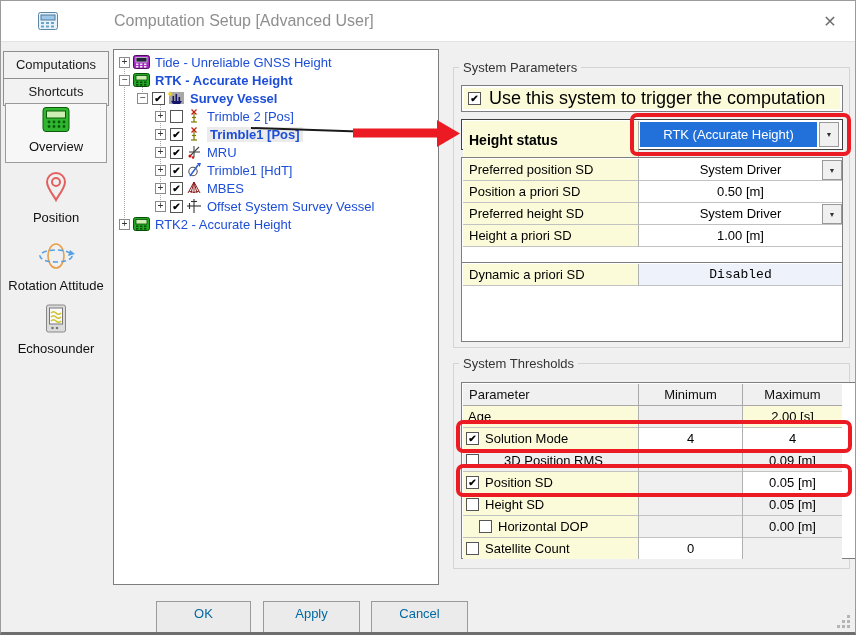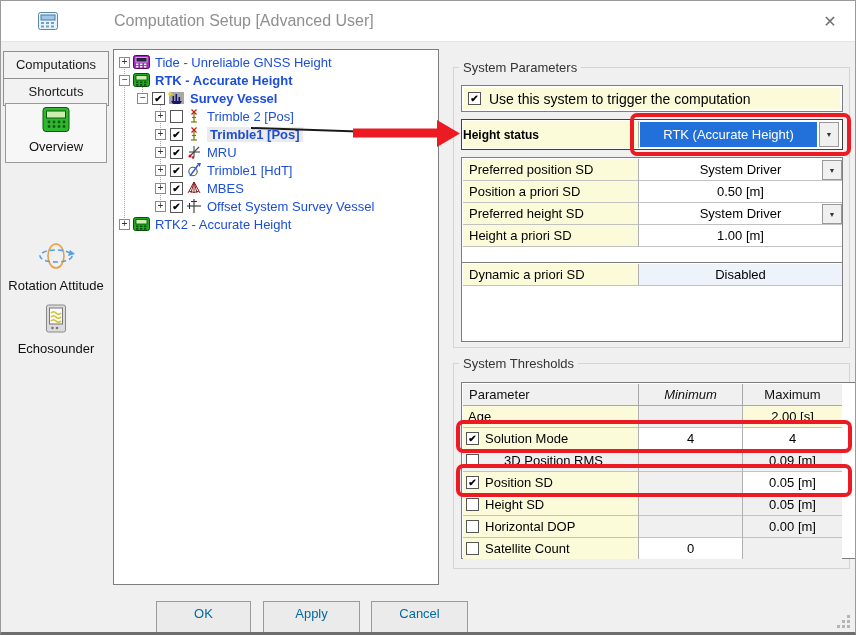--- a/index.html
+++ b/index.html
@@ -114,20 +114,29 @@
             <circle cx="12" cy="19.5" r="1.4"></circle>
             <circle cx="17" cy="19.5" r="1.4"></circle>
           <circle cx="22" cy="15" r="1.4"></circle>
             <circle cx="22" cy="19.5" r="1.4"></circle>
         </g>
       </svg>
     </span>
     <div class="lab">Overview</div>
   </div>
 
+  <div class="shortcut" style="top:170px;">
+    <span>
+      <svg width="26" height="32" viewBox="0 0 26 32">
+        <path d="M13 2 C8 2 4 6 4 11 C4 17 11 25 13 29 C15 25 22 17 22 11 C22 6 18 2 13 2 Z" fill="none" stroke="#e26060" stroke-width="2"></path>
+        <circle cx="13" cy="11" r="4" fill="none" stroke="#e26060" stroke-width="2"></circle>
+      </svg>
+    </span>
+    <div class="lab">Position</div>
+  </div>
 
   <div class="shortcut" style="top:240px;">
     <span>
       <svg width="38" height="30" viewBox="0 0 38 30">
         <ellipse cx="19" cy="15" rx="8" ry="12" fill="none" stroke="#e8a048" stroke-width="1.6"></ellipse>
         <ellipse cx="19" cy="15" rx="16" ry="6" fill="none" stroke="#58a0e0" stroke-width="1.6" stroke-dasharray="5 3"></ellipse>
         <polygon points="33,9 38,13 31,15" fill="#58a0e0"></polygon>
       </svg>
     </span>
     <div class="lab">Rotation Attitude</div>
@@ -333,26 +342,26 @@
     </span>
     <span class="tlabel">RTK2 - Accurate Height</span>
   </div>
 
   <div class="groupbox" style="left:452px; top:66px; width:397px; height:281px;"></div>
   <div class="grouplab" style="left:458px; top:59px;">System Parameters</div>
 
   <div class="sunken" style="left:460px; top:84px; width:382px; height:27px;">
     <div class="yrow" style="margin:2px; height:21px;">
       <span class="cb" style="margin-left:4px;">✔</span>
-      <span style="margin-left:8px; font-size:14px;">Use this system to trigger the computation</span>
+      <span style="margin-left:8px; font-size:18px;">Use this system to trigger the computation</span>
     </div>
   </div>
 
   <div class="sunken" style="left:460px; top:118px; width:382px; height:31px; border-color:#404040;">
-    <div class="ycell" style="position:absolute; left:1px; top:1px; width:176px; height:27px; display:flex; align-items:center; padding-left:0; font-size:12px; font-weight:bold; border-right:1px solid #b0b0b0;">Height status</div>
+    <div class="ycell" style="position:absolute; left:1px; top:1px; width:176px; height:37px; display:flex; align-items:center; padding-left:6px; font-size:14px; font-weight:bold; border-right:1px solid #b0b0b0;">Height status</div>
     <div class="bluesel" style="position:absolute; left:178px; top:2px; width:177px; height:25px;">RTK (Accurate Height)</div>
     <div class="ddbtn" style="left:357px; top:2px; height:25px;">▼</div>
   </div>
   <div class="redbox" style="left:629px; top:112px; width:221px; height:43px;"></div>
 
   <div class="sunken" style="left:460px; top:156px; width:382px; height:121px;">
     <div class="cell ycell" style="left:1px; top:1px; width:176px; height:22px; padding-left:6px;">Preferred position SD</div>
     <div class="cell wcell vcenter last" style="left:177px; top:1px; width:203px; height:22px;">System Driver</div>
     <div class="ddbtn" style="left:360px; top:2px; height:20px;">▼</div>
 
@@ -362,30 +371,30 @@
     <div class="cell ycell" style="left:1px; top:45px; width:176px; height:22px; padding-left:6px;">Preferred height SD</div>
     <div class="cell wcell vcenter last" style="left:177px; top:45px; width:203px; height:22px;">System Driver</div>
     <div class="ddbtn" style="left:360px; top:46px; height:20px;">▼</div>
 
     <div class="cell ycell" style="left:1px; top:67px; width:176px; height:22px; padding-left:6px;">Height a priori SD</div>
     <div class="cell wcell vcenter last" style="left:177px; top:67px; width:203px; height:22px;">1.00 [m]</div>
   </div>
 
   <div class="sunken" style="left:460px; top:261px; width:382px; height:80px;">
     <div class="cell ycell" style="left:1px; top:1px; width:176px; height:22px; padding-left:6px;">Dynamic a priori SD</div>
-    <div class="cell vcenter last" style="left:177px; top:1px; width:203px; height:22px; background:#edf2fb;">Disabled</div>
+    <div class="cell vcenter last" style="left:177px; top:1px; width:203px; height:22px; background:#edf2fb;font-family:Liberation Mono, monospace;">Disabled</div>
   </div>
 
   <div class="groupbox" style="left:452px; top:362px; width:397px; height:206px;"></div>
   <div class="grouplab" style="left:458px; top:355px;">System Thresholds</div>
 
   <div class="sunken" style="left:460px; top:381px; width:458px; height:177px;">
 
     <div class="thead" style="left:1px; top:1px; width:176px; height:22px; padding-left:6px;">Parameter</div>
-    <div class="thead" style="left:177px; top:1px; width:104px; height:22px; justify-content:center;font-style:italic;">Minimum</div>
+    <div class="thead" style="left:177px; top:1px; width:104px; height:22px; justify-content:center;">Minimum</div>
     <div class="thead" style="left:281px; top:1px; width:99px; height:22px; justify-content:center; border-right:none;">Maximum</div>
 
     <div class="cell ycell" style="left:1px; top:23px; width:176px; height:22px; padding-left:5px;">Age</div>
     <div class="cell gcell vcenter" style="left:177px; top:23px; width:104px; height:22px;"></div>
     <div class="cell ycell vcenter last" style="left:281px; top:23px; width:99px; height:22px;">2.00 [s]</div>
 
     <div class="cell ycell" style="left:1px; top:45px; width:176px; height:22px; padding-left:3px;">
       <span class="cb" style="margin-left:0;">✔</span>
       <span style="margin-left:6px;">Solution Mode</span>
     </div>
@@ -406,21 +415,21 @@
     <div class="cell gcell vcenter" style="left:177px; top:89px; width:104px; height:22px;"></div>
     <div class="cell wcell vcenter last" style="left:281px; top:89px; width:99px; height:22px;">0.05 [m]</div>
 
     <div class="cell ycell" style="left:1px; top:111px; width:176px; height:22px; padding-left:3px;">
       <span class="cb" style="margin-left:0;"></span>
       <span style="margin-left:6px;">Height SD</span>
     </div>
     <div class="cell gcell vcenter" style="left:177px; top:111px; width:104px; height:22px;"></div>
     <div class="cell gcell vcenter last" style="left:281px; top:111px; width:99px; height:22px;">0.05 [m]</div>
 
-    <div class="cell ycell" style="left:1px; top:133px; width:176px; height:22px; padding-left:3px;">
+    <div class="cell ycell" style="left:1px; top:133px; width:176px; height:22px; padding-left:16px;">
       <span class="cb" style="margin-left:0;"></span>
       <span style="margin-left:6px;">Horizontal DOP</span>
     </div>
     <div class="cell gcell vcenter" style="left:177px; top:133px; width:104px; height:22px;"></div>
     <div class="cell gcell vcenter last" style="left:281px; top:133px; width:99px; height:22px;">0.00 [m]</div>
 
     <div class="cell ycell" style="left:1px; top:155px; width:176px; height:21px; padding-left:3px; border-bottom:none;">
       <span class="cb" style="margin-left:0;"></span>
       <span style="margin-left:6px;">Satellite Count</span>
     </div>

